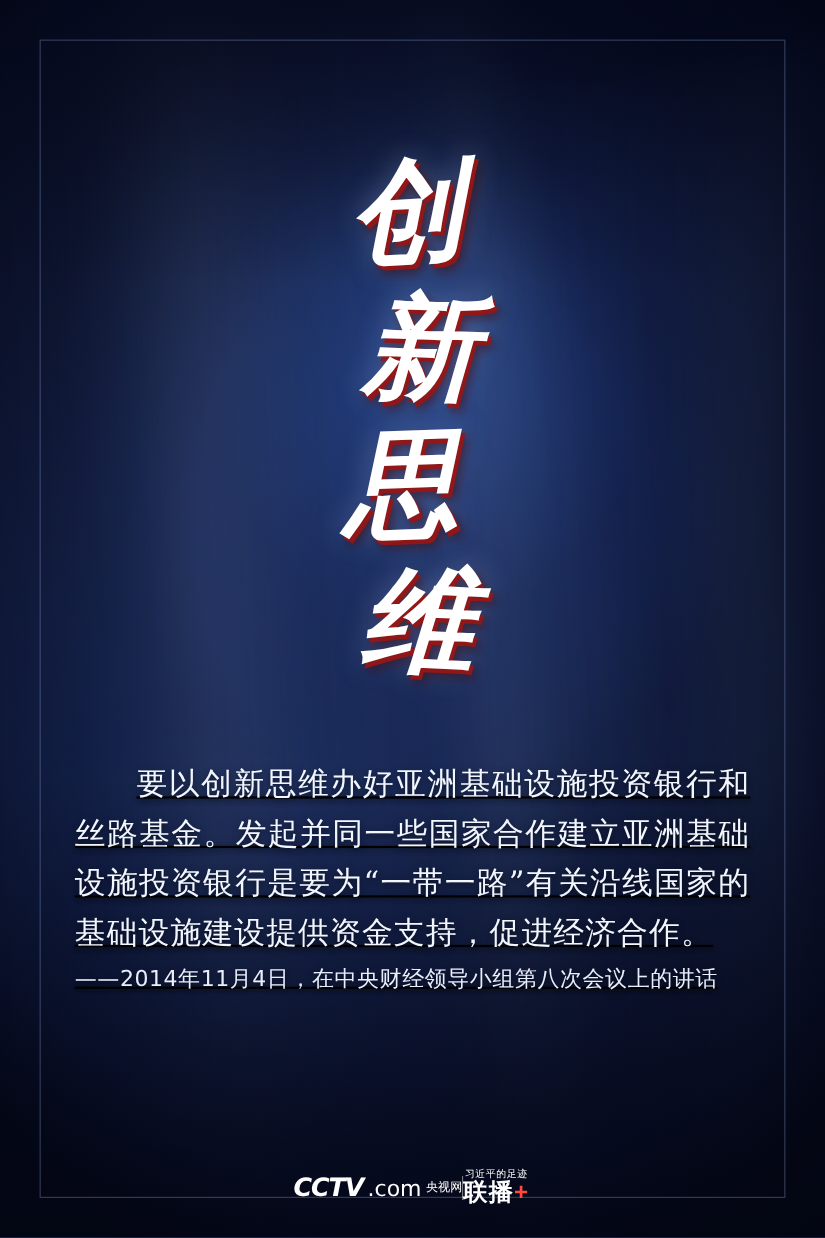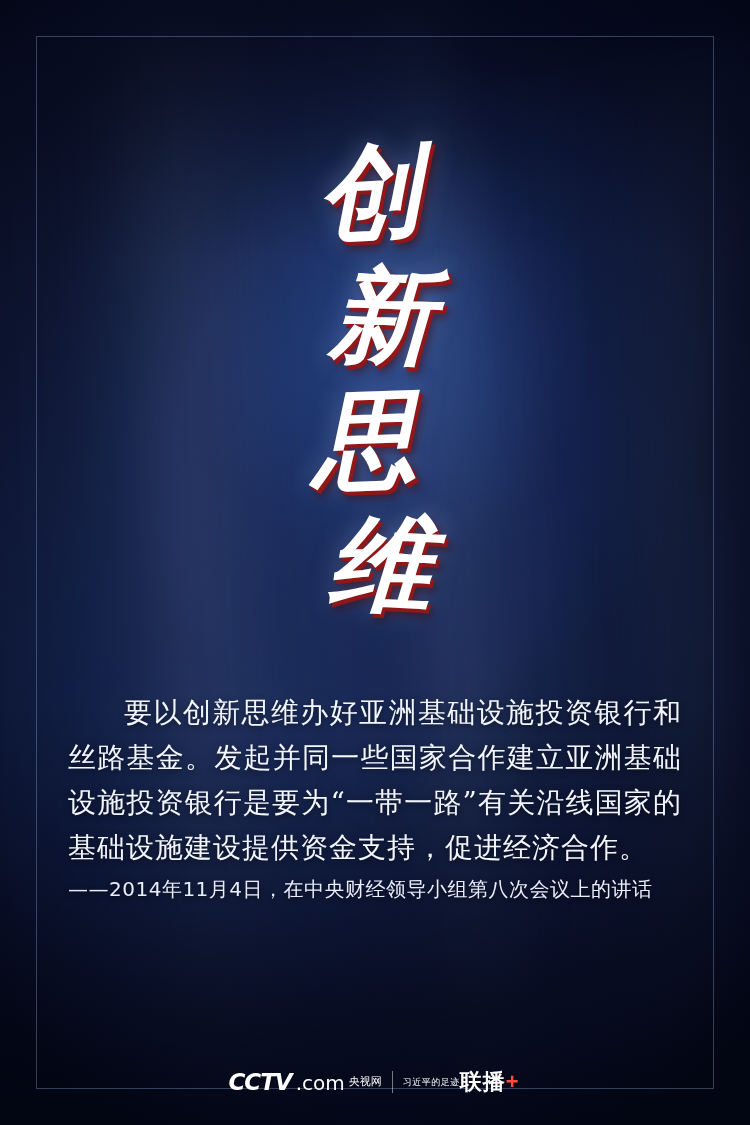--- a/index.html
+++ b/index.html
@@ -121,20 +121,21 @@
   .headline .ch.c2 { transform: translateX(8px) rotate(2deg); }
   .headline .ch.c3 { transform: translateX(-10px) rotate(-2deg); }
   .headline .ch.c4 { transform: translateX(6px) rotate(3deg); }
 
   
   .quote {
     position: absolute;
     left: 68px;
     right: 68px;
     top: 690px;
+    text-decoration: underline;
   }
   .quote p {
     margin: 0;
     font-family: "DejaVu Serif", "Liberation Serif", serif;
     font-size: 28px;
     line-height: 45px;
     color: #f2f6ff;
     text-indent: 56px;
     letter-spacing: 1px;
     text-align: justify;
@@ -152,21 +153,20 @@
   }
 
   
   .footer {
     position: absolute;
     left: 0; right: 2px;
     bottom: 30px;
     display: flex;
     justify-content: center;
     align-items: center;
-    gap: 10px;
   }
   .logo-cctv {
     display: flex;
     align-items: baseline;
     gap: 4px;
     color: #ffffff;
   }
   .logo-cctv .mark {
     font-family: "DejaVu Sans", "Liberation Sans", sans-serif;
     font-weight: bold;
@@ -188,21 +188,21 @@
     align-self: center;
     white-space: nowrap;
   }
   .divider-dot {
     width: 1px;
     height: 22px;
     background: rgba(255,255,255,0.45);
   }
   .logo-lianbo {
     display: flex;
-    flex-direction: row;
+    flex-direction: column;
     align-items: center;
     line-height: 1;
     justify-content: flex-end;
   }
   .logo-lianbo .top {
     font-family: "DejaVu Sans", "Liberation Sans", sans-serif;
     font-size: 9px;
     color: #ffffff;
     letter-spacing: 0.5px;
     white-space: nowrap;

